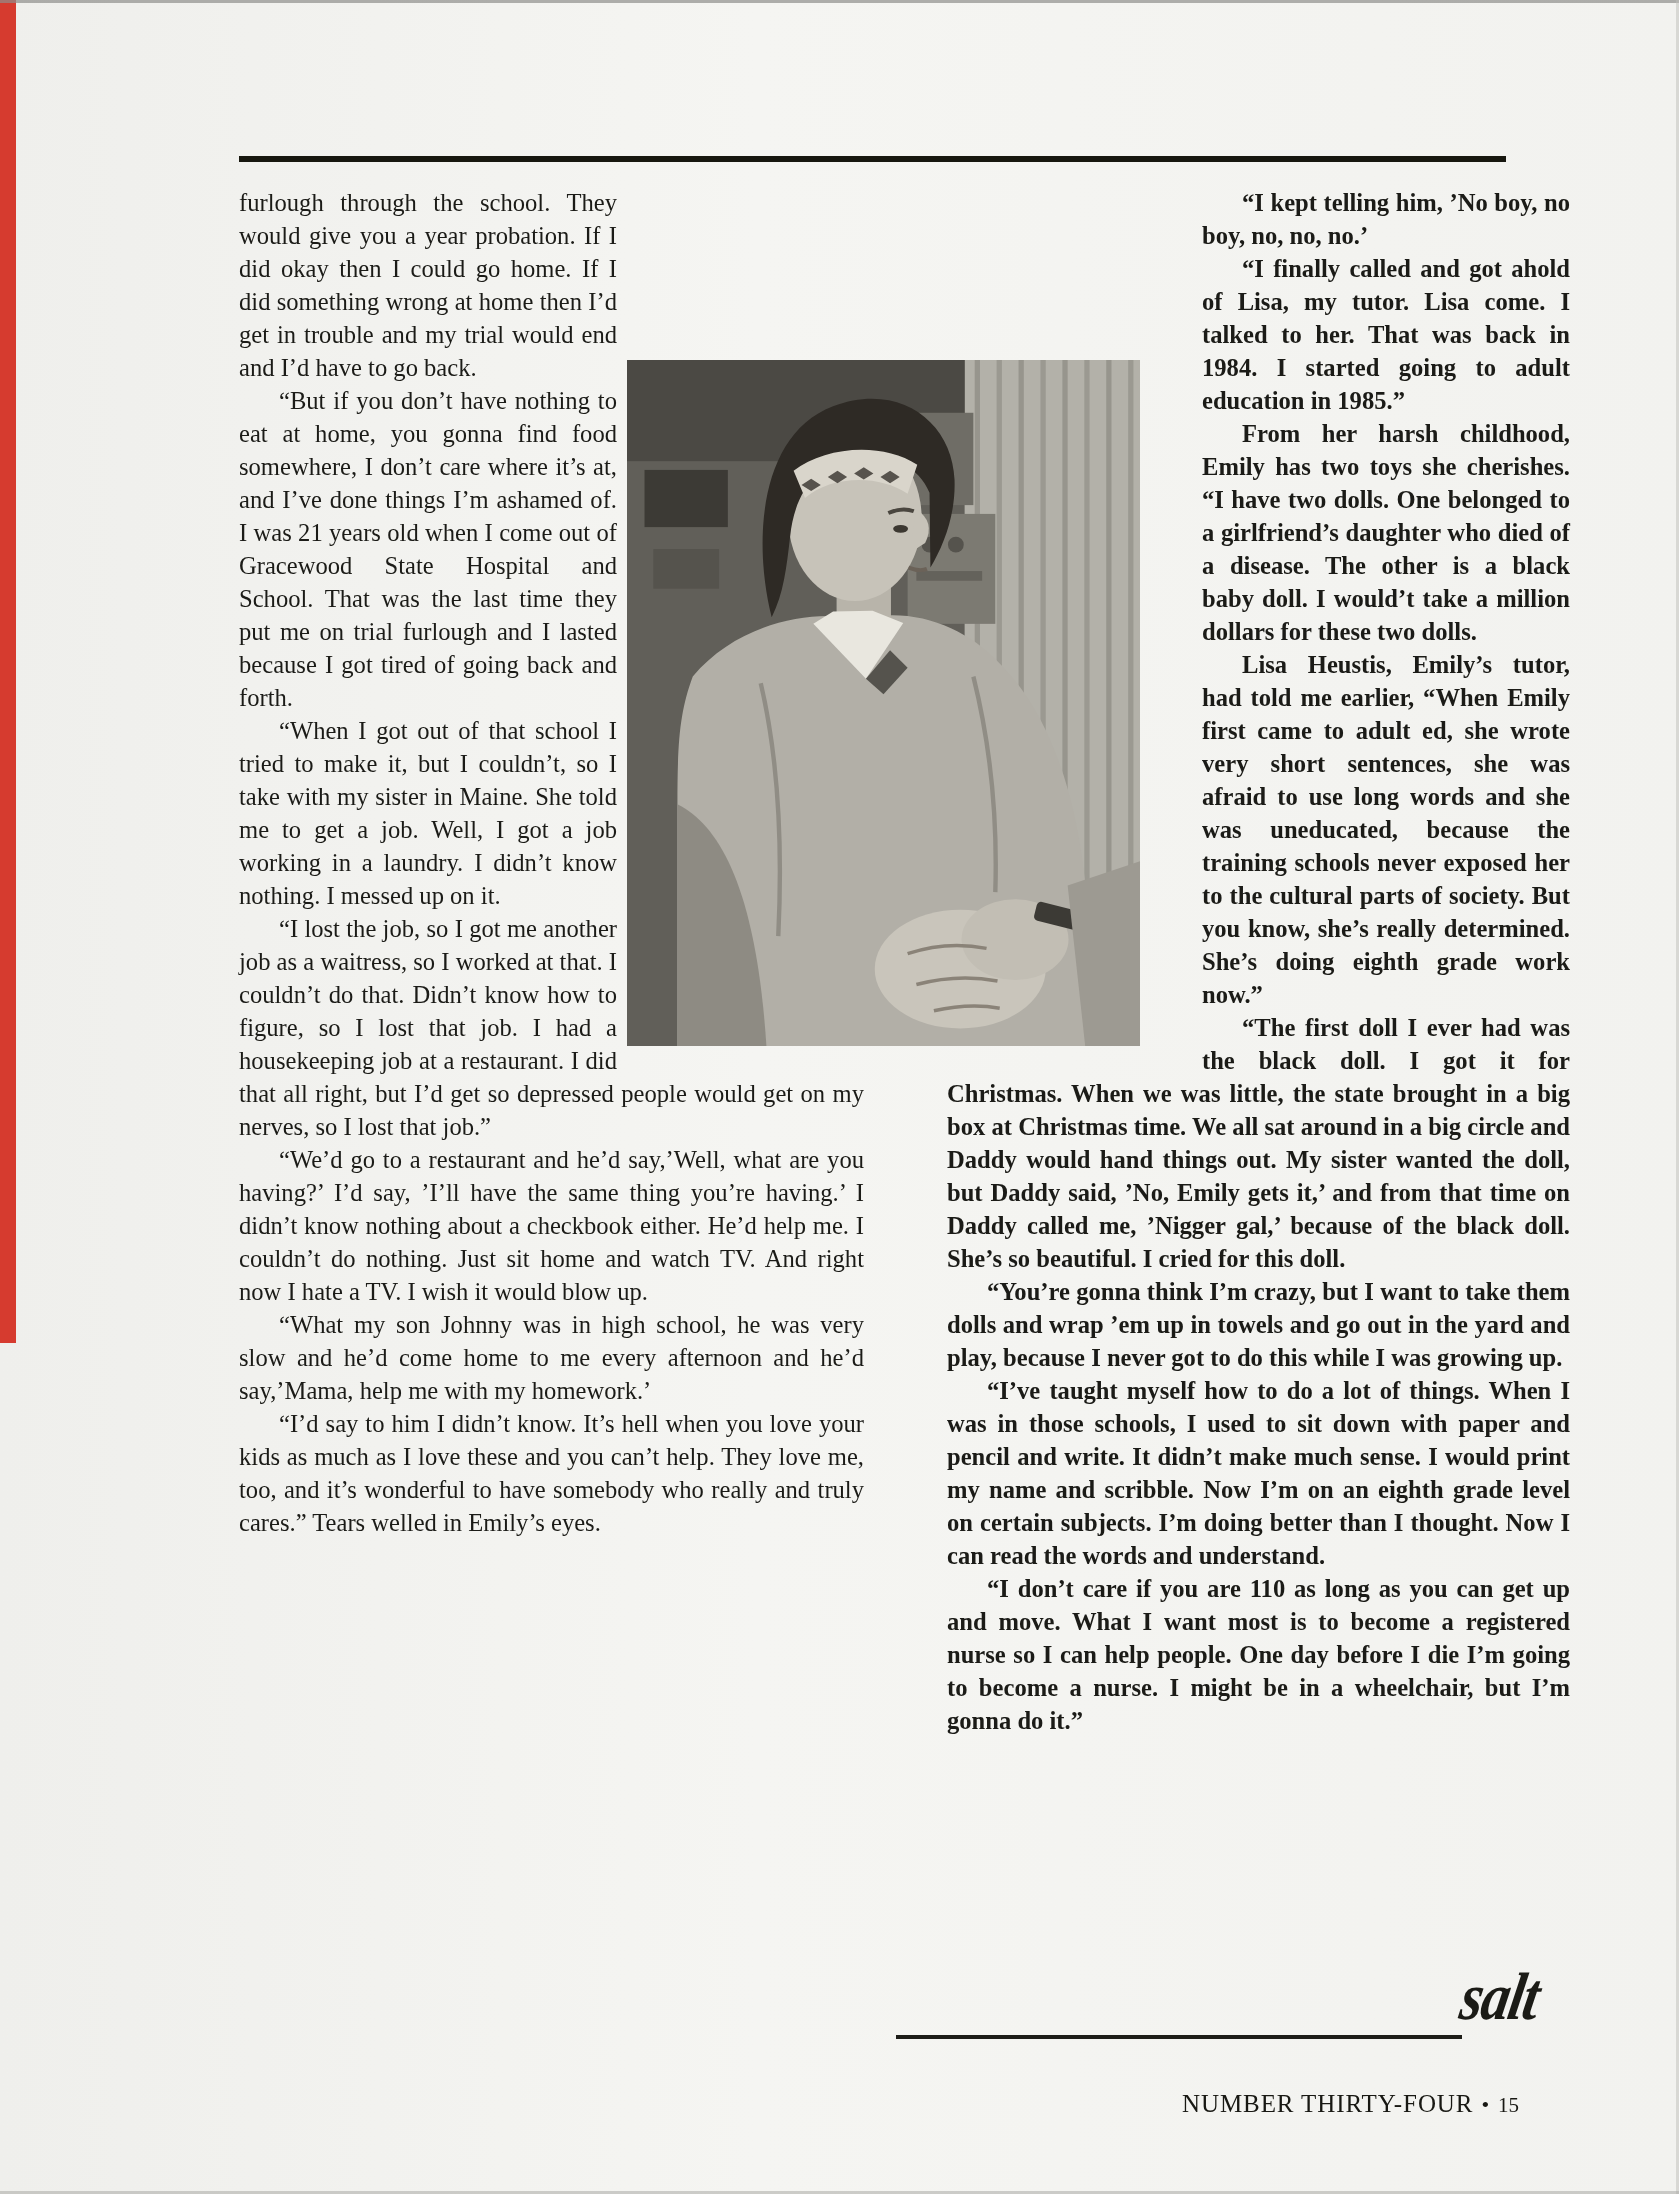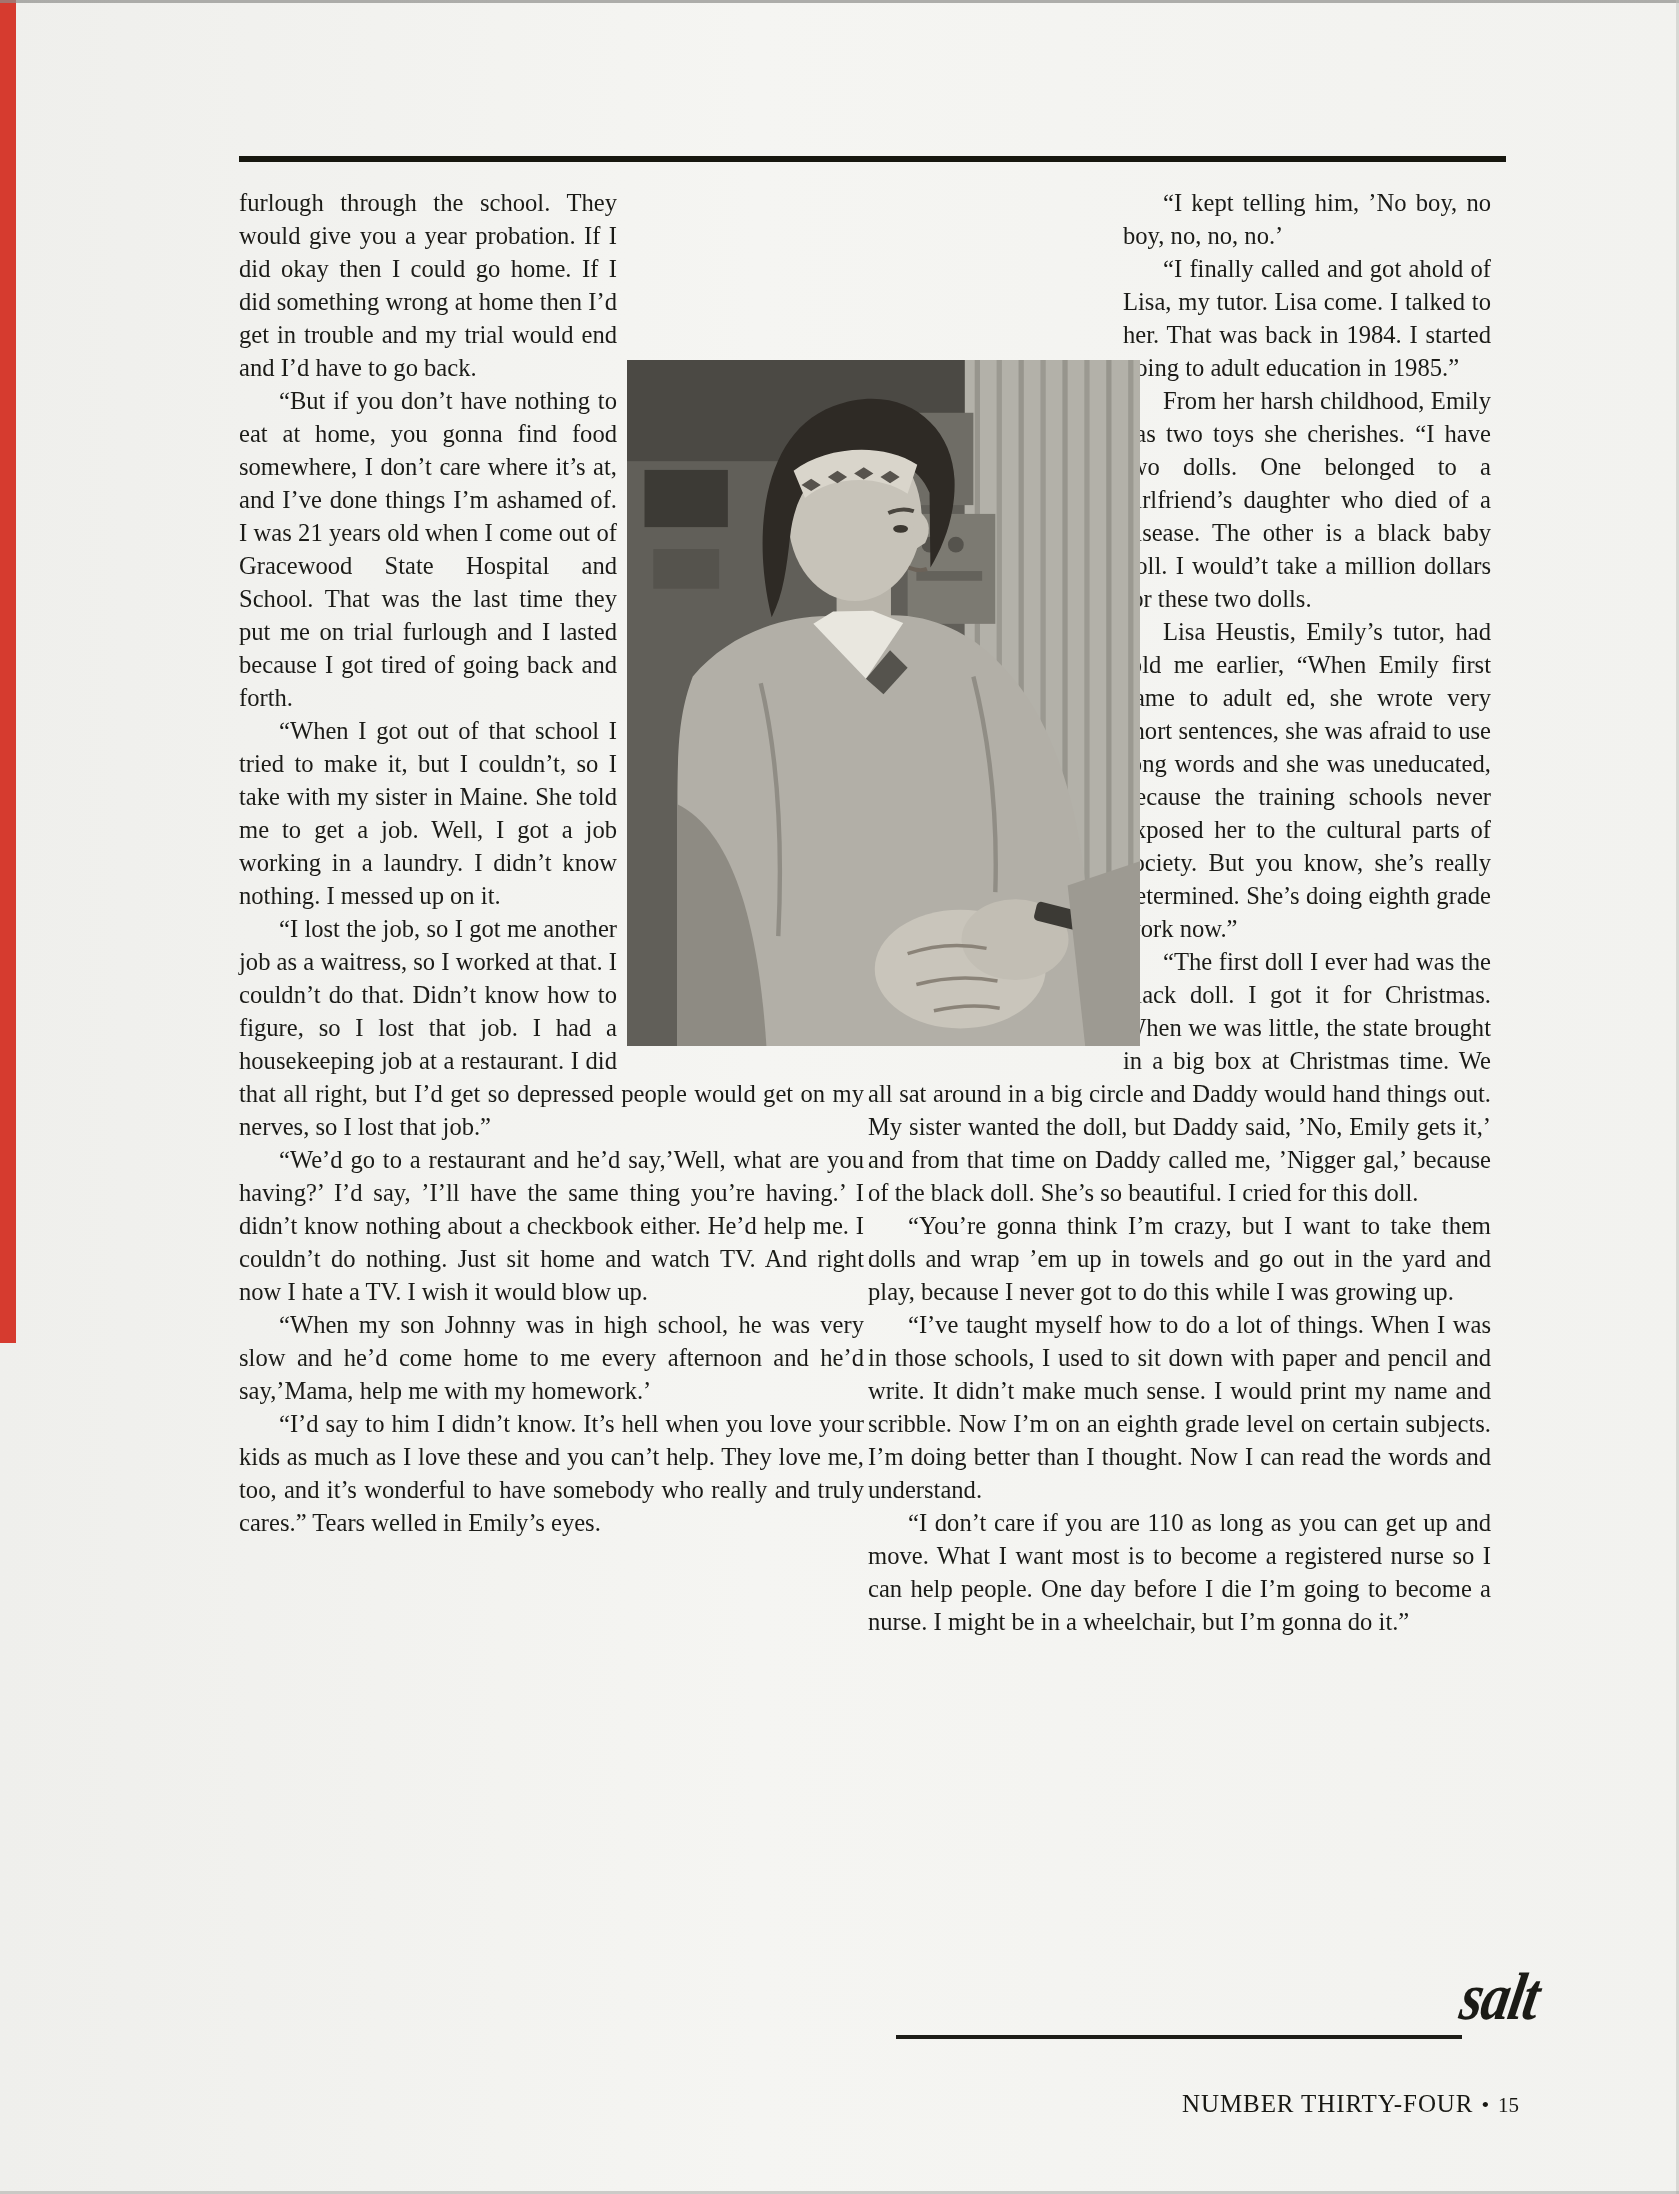--- a/index.html
+++ b/index.html
@@ -18,21 +18,21 @@
 
   .top-rule{position:absolute;left:239px;top:156px;width:1267px;height:6.1px;background:#17170f;}
 
   .col{
     position:absolute;top:186px;
     font-size:24.6px;line-height:33px;color:#1b1b17;
     text-align:justify;text-justify:inter-word;
     -webkit-hyphens:auto;hyphens:auto;
   }
   .col-left{left:239px;width:625px;}
-  .col-right{left:868px;width:623px;}
+  .col-right{left:947px;width:623px;font-weight:bold;}
   .para{margin:0;text-indent:40px;}
   .para.noindent{text-indent:0;}
   .spacer-left-col{float:right;width:247px;height:699px;margin-top:167px;}
   .spacer-right-col{float:left;width:255px;height:732px;margin-top:133px;}
 
   .photo{position:absolute;left:627px;top:360px;width:513px;height:686px;margin:0;padding:0;}
   .photo svg{display:block;width:100%;height:100%;}
 
   .end-rule{position:absolute;left:896px;top:2035px;width:566px;height:4px;background:#1d1d18;}
   .signature{
@@ -60,21 +60,21 @@
 
   <div class="top-rule"></div>
 
   <div class="col col-left">
     <div class="spacer-left-col"></div>
   <p class="para noindent">furlough through the school. They would give you a year probation. If I did okay then I could go home. If I did something wrong at home then I’d get in trouble and my trial would end and I’d have to go back.</p>
       <p class="para">“But if you don’t have nothing to eat at home, you gonna find food somewhere, I don’t care where it’s at, and I’ve done things I’m ashamed of. I was 21 years old when I come out of Gracewood State Hospital and School. That was the last time they put me on trial furlough and I lasted because I got tired of going back and forth.</p>
       <p class="para">“When I got out of that school I tried to make it, but I couldn’t, so I take with my sister in Maine. She told me to get a job. Well, I got a job working in a laundry. I didn’t know nothing. I messed up on it.</p>
       <p class="para">“I lost the job, so I got me another job as a waitress, so I worked at that. I couldn’t do that. Didn’t know how to figure, so I lost that job. I had a housekeeping job at a restaurant. I did that all right, but I’d get so depressed people would get on my nerves, so I lost that job.”</p>
       <p class="para">“We’d go to a restaurant and he’d say,’Well, what are you having?’ I’d say, ’I’ll have the same thing you’re having.’ I didn’t know nothing about a checkbook either. He’d help me. I couldn’t do nothing. Just sit home and watch TV. And right now I hate a TV. I wish it would blow up.</p>
-      <p class="para">“When my son Johnny was in high school, he was very slow and he’d come home to me every afternoon and he’d say,’Mama, help me with my homework.’</p>
+      <p class="para">“What my son Johnny was in high school, he was very slow and he’d come home to me every afternoon and he’d say,’Mama, help me with my homework.’</p>
       <p class="para">“I’d say to him I didn’t know. It’s hell when you love your kids as much as I love these and you can’t help. They love me, too, and it’s wonderful to have somebody who really and truly cares.” Tears welled in Emily’s eyes.</p>
     </div>
 
   <div class="col col-right">
     <div class="spacer-right-col"></div>
   <p class="para">“I kept telling him, ’No boy, no boy, no, no, no.’</p>
       <p class="para">“I finally called and got ahold of Lisa, my tutor. Lisa come. I talked to her. That was back in 1984. I started going to adult education in 1985.”</p>
       <p class="para">From her harsh childhood, Emily has two toys she cherishes. “I have two dolls. One belonged to a girlfriend’s daughter who died of a disease. The other is a black baby doll. I would’t take a million dollars for these two dolls.</p>
       <p class="para">Lisa Heustis, Emily’s tutor, had told me earlier, “When Emily first came to adult ed, she wrote very short sentences, she was afraid to use long words and she was uneducated, because the training schools never exposed her to the cultural parts of society. But you know, she’s really determined. She’s doing eighth grade work now.”</p>
       <p class="para">“The first doll I ever had was the black doll. I got it for Christmas. When we was little, the state brought in a big box at Christmas time. We all sat around in a big circle and Daddy would hand things out. My sister wanted the doll, but Daddy said, ’No, Emily gets it,’ and from that time on Daddy called me, ’Nigger gal,’ because of the black doll. She’s so beautiful. I cried for this doll.</p>

